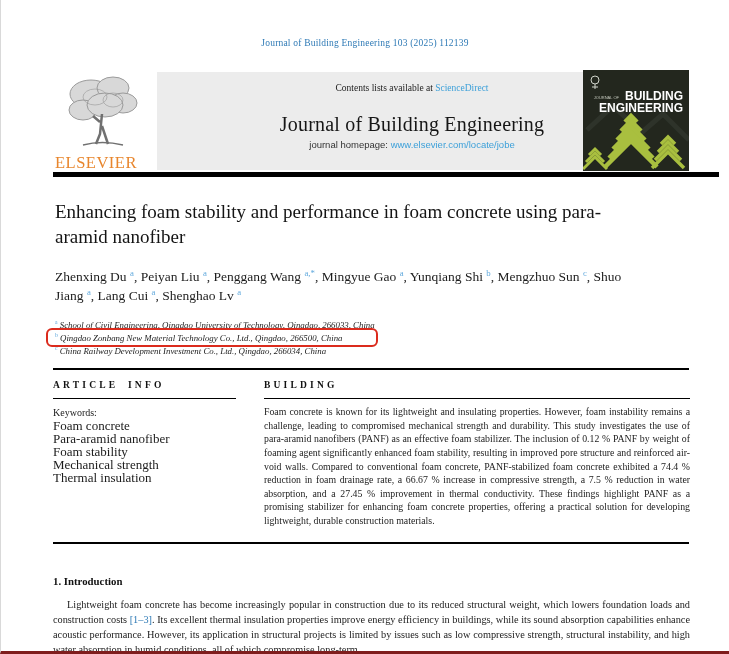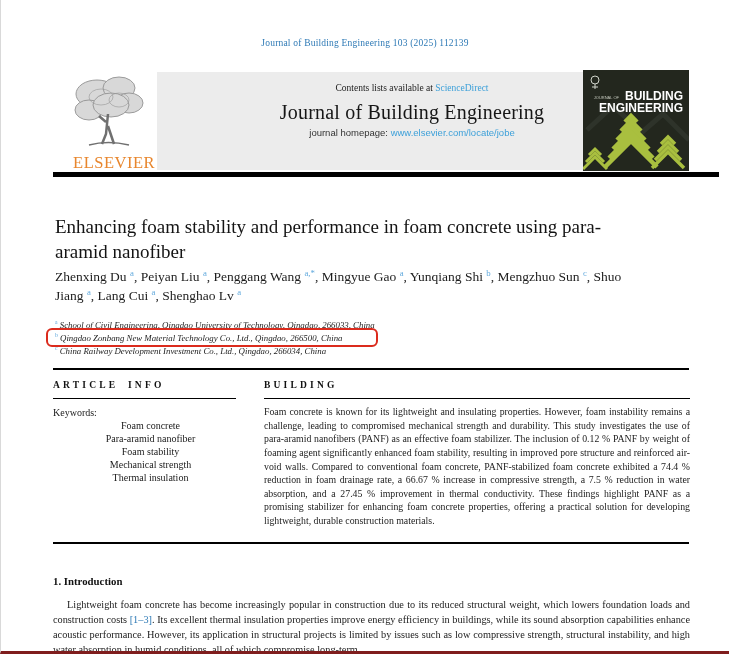--- a/index.html
+++ b/index.html
@@ -14,39 +14,39 @@
     font-family: "Liberation Serif", serif;
     color: #1a1a1a;
   }
   
   .citation {
     position: absolute; top: 38px; left: 0; width: 100%;
     text-align: center; font-size: 9.5px; letter-spacing: .2px;
     color: var(--link-blue);
   }
   
-  .logo-box { position: absolute; left: 54px; top: 72px; width: 100px; height: 98px; background:#fff; text-align:right; }
+  .logo-box { position: absolute; left: 54px; top: 72px; width: 100px; height: 98px; background:#fff; text-align:left; }
   .elsevier-word {
     font-family: "Liberation Serif", serif;
     color: var(--elsevier-orange);
     font-size: 16.5px; letter-spacing: .5px; margin-top: 1px;
   }
   .banner {
     position: absolute; left: 156px; top: 72px; width: 510px; height: 98px;
     background: var(--banner-gray); text-align: center;
   }
   .contents-line { margin-top: 11px; font-size: 9.5px; color:#222; }
   .contents-line a, .homepage-line a { text-decoration: none; color: var(--light-blue); cursor: pointer; }
-  .banner-title { margin-top: 8px; font-size: 20px; color: #161616; letter-spacing:.2px;text-align:center; }
+  .banner-title { margin-top: 20px; font-size: 20px; color: #161616; letter-spacing:.2px;text-align:center; }
   .homepage-line { margin-top: 3px; font-size: 9.5px; font-family: "Liberation Sans", sans-serif; color:#333; }
   .cover { position: absolute; left: 582px; top: 70px; width: 106px; height: 101px; }
   .black-bar { position: absolute; left: 52px; top: 172px; width: 666px; height: 5px; background: #000; }
   
   .title {
-    position: absolute; left: 54px; top: 214px; width: 566px;
+    position: absolute; left: 54px; top: 199px; width: 566px;
     font-size: 19px; line-height: 25px; color: #141414;
   }
   .authors {
     position: absolute; left: 54px; top: 267px; width: 572px;
     font-size: 13.5px; line-height: 19px; color: #1c1c1c;
   }
   .sup { color: var(--sup-blue); font-size: 65%; vertical-align: super; line-height: 0; }
   .affils { position: absolute; left: 54px; top: 319px; width: 620px; font-size: 8.8px; }
   .affil-row { position: relative; line-height: 13px; white-space: nowrap; }
   .affil-text { font-style: italic; color:#222; }
@@ -57,21 +57,21 @@
     border-radius: 6px;
     pointer-events: none;
   }
   
   .rule-top { position: absolute; left: 52px; top: 368px; width: 636px; height: 2px; background: #000; }
   .rule-bottom { position: absolute; left: 52px; top: 542px; width: 636px; height: 2px; background: #000; }
   .col-heading { font-size: 9.5px; font-weight: bold; letter-spacing: 3.2px; word-spacing: 4px; color:#111; }
   .article-info { position: absolute; left: 52px; top: 380px; width: 195px; }
   .info-rule { width: 183px; height: 1.3px; background: #000; margin: 8px 0 7px 0; }
   .kw-label { font-size: 10px; line-height: 13px; }
-  .kw { font-size: 10px; line-height: 13px; text-align: center; }
+  .kw { font-size: 13px; line-height: 13px; }
   .abstract { position: absolute; left: 263px; top: 380px; width: 426px; }
   .abs-rule { width: 426px; height: 1.3px; background: #000; margin: 8px 0 6px 0; }
   .abs-text { font-size: 9.8px; line-height: 13.6px; text-align: justify; color:#1b1b1b; }
   
   .intro-heading { position: absolute; left: 52px; top: 575px; font-size: 10.8px; font-weight: bold; color:#111; }
   .intro-text {
     position: absolute; left: 52px; top: 597px; width: 637px;
     font-size: 10.3px; line-height: 15px; text-align: justify; color:#1b1b1b;
   }
   .intro-text .indent { display:inline-block; width: 14px; }

